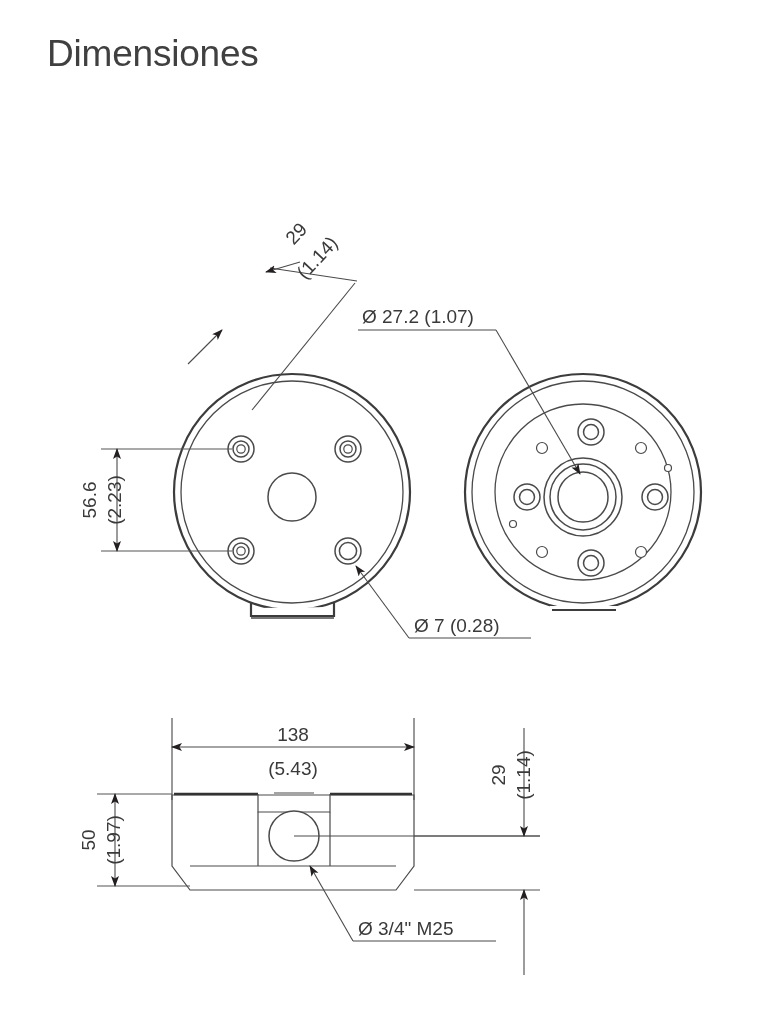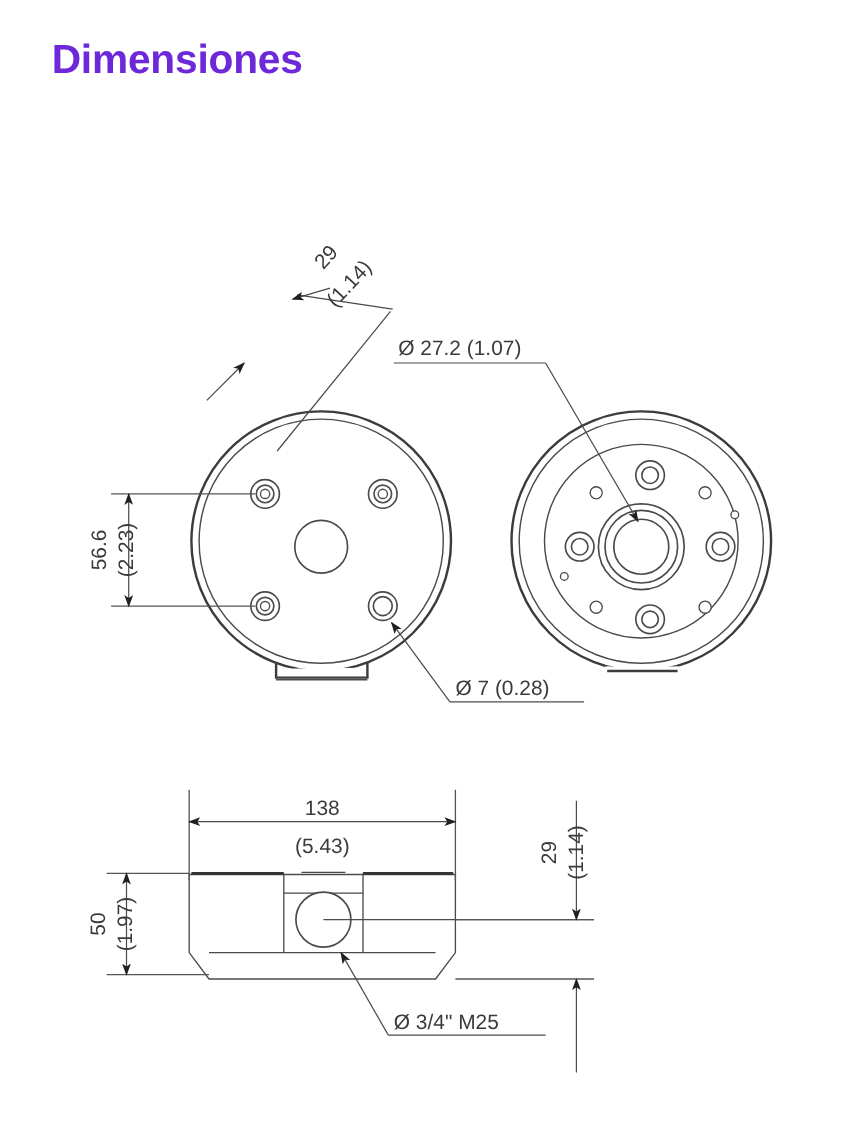--- a/index.html
+++ b/index.html
@@ -19,23 +19,23 @@
     position: relative;
     width: 768px;
     height: 1024px;
     background: #ffffff;
   }
   #page-title {
     position: absolute;
     left: 47px;
     top: 34px;
     font-size: 37px;
-    font-weight: bold;
+    font-weight: normal;
     letter-spacing: -0.2px;
-    color: #6d28d9;
+    color: #404040;
     line-height: 1.1;
   }
   #drawing-area {
     position: absolute;
     left: 0;
     top: 0;
     width: 768px;
     height: 1024px;
   }
   svg { display: block; }

